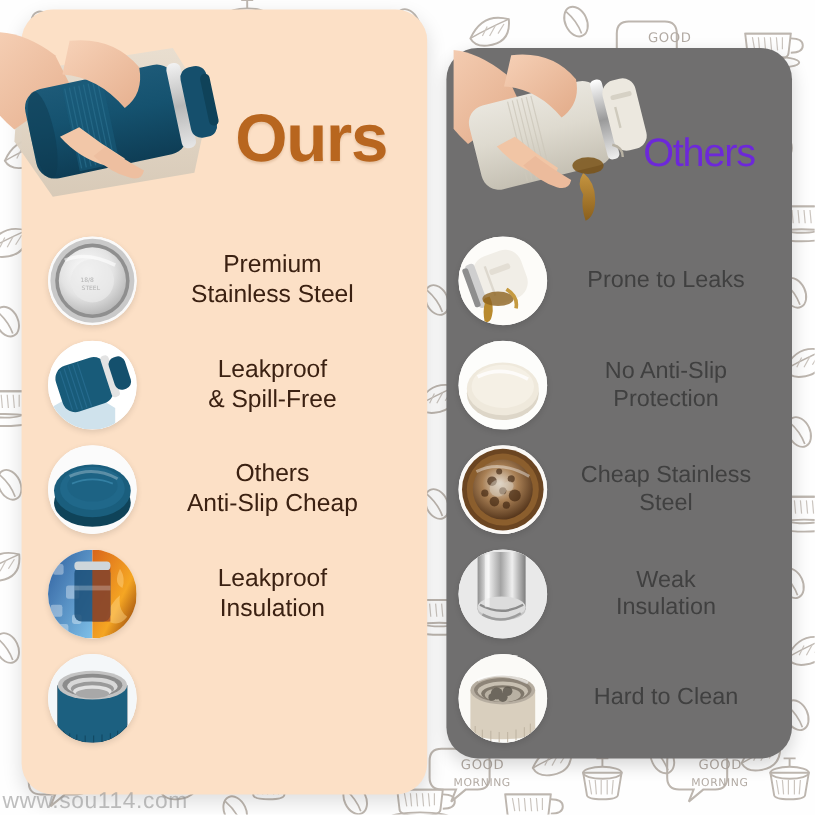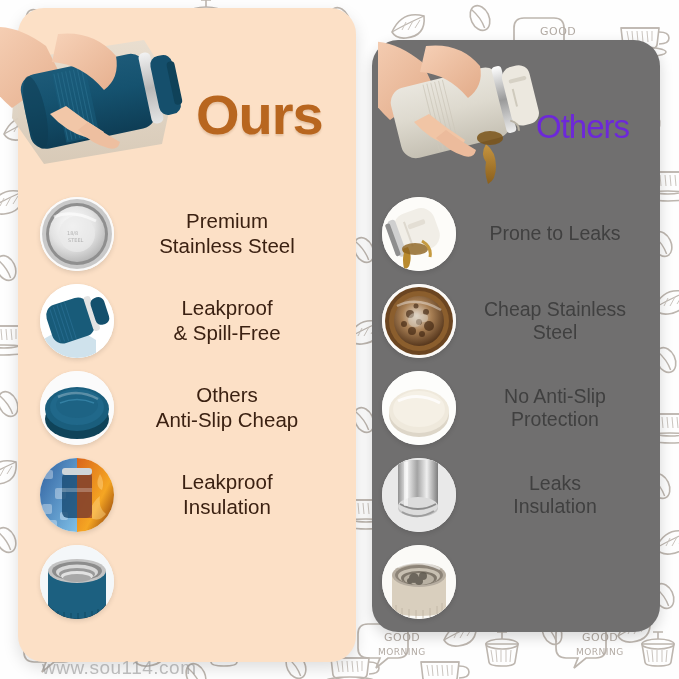--- a/index.html
+++ b/index.html
@@ -70,21 +70,21 @@
   }
   .rows-others .row-label{
     color:#404040;font-size:19.5px;
   }
   .row-label .l2{display:block;}
 
   
   .watermark{
     position:absolute;left:2px;bottom:0px;z-index:9;
     font-size:19px;color:rgba(150,150,150,.62);
-    letter-spacing:.5px;font-family:"Liberation Sans", sans-serif;margin-left:40px;
+    letter-spacing:.5px;font-family:"Liberation Sans", sans-serif;
   }
 </style>
 </head>
 <body>
 
 <div id="stage">
 
   <div class="doodle-bg">
     <svg viewBox="0 0 679 679" xmlns="http://www.w3.org/2000/svg">
       <defs>
@@ -438,20 +438,36 @@
             <path d="M26,20 L26,46" stroke="#ddd8ce" stroke-width="2"></path>
             <rect x="28" y="24" width="18" height="5" rx="2" fill="#e3ded4"></rect>
           </g>
           <path d="M26,50 q4,8 2,16 q-1,6 -6,6 q-2,-10 0,-16 q-4,-4 4,-6 Z" fill="#b98a2e"></path>
           <ellipse cx="33" cy="52" rx="13" ry="6" fill="#8d6320" opacity=".8"></ellipse>
           <path d="M40,44 q10,6 8,16" stroke="#c59a40" stroke-width="3" fill="none"></path>
         </svg>
       </div>
       <div class="row-label">
         <span>Prone to Leaks</span>
+      </div>
+    </div>
+
+    <div class="row">
+      <div class="thumb">
+        <svg viewBox="0 0 74 74" xmlns="http://www.w3.org/2000/svg">
+          <rect width="74" height="74" fill="#fdfdfb"></rect>
+          <ellipse cx="37" cy="44" rx="30" ry="22" fill="#ddd6c8"></ellipse>
+          <ellipse cx="37" cy="40" rx="30" ry="22" fill="#efe9dc"></ellipse>
+          <ellipse cx="37" cy="38" rx="26" ry="18" fill="#f5f0e5"></ellipse>
+          <path d="M16,30 q20,-10 42,2" stroke="#ffffff" stroke-width="3" fill="none" opacity=".75"></path>
+        </svg>
+      </div>
+      <div class="row-label">
+        <span>No Anti-Slip</span>
+        <span class="l2">Protection</span>
       </div>
     </div>
 
     <div class="row">
       <div class="thumb">
         <svg viewBox="0 0 74 74" xmlns="http://www.w3.org/2000/svg">
           <defs>
             <radialGradient id="rustR" cx="45%" cy="40%" r="65%">
               <stop offset="0%" stop-color="#e5dcd0"></stop>
               <stop offset="45%" stop-color="#a98055"></stop>
@@ -481,56 +497,40 @@
       </div>
       <div class="row-label">
         <span>Cheap Stainless</span>
         <span class="l2">Steel</span>
       </div>
     </div>
 
     <div class="row">
       <div class="thumb">
         <svg viewBox="0 0 74 74" xmlns="http://www.w3.org/2000/svg">
-          <rect width="74" height="74" fill="#fdfdfb"></rect>
-          <ellipse cx="37" cy="44" rx="30" ry="22" fill="#ddd6c8"></ellipse>
-          <ellipse cx="37" cy="40" rx="30" ry="22" fill="#efe9dc"></ellipse>
-          <ellipse cx="37" cy="38" rx="26" ry="18" fill="#f5f0e5"></ellipse>
-          <path d="M16,30 q20,-10 42,2" stroke="#ffffff" stroke-width="3" fill="none" opacity=".75"></path>
-        </svg>
-      </div>
-      <div class="row-label">
-        <span>No Anti-Slip</span>
-        <span class="l2">Protection</span>
-      </div>
-    </div>
-
-    <div class="row">
-      <div class="thumb">
-        <svg viewBox="0 0 74 74" xmlns="http://www.w3.org/2000/svg">
           <defs>
             <linearGradient id="metalG" x1="0" y1="0" x2="1" y2="0">
               <stop offset="0%" stop-color="#8f8f8f"></stop>
               <stop offset="22%" stop-color="#f2f2f2"></stop>
               <stop offset="48%" stop-color="#a3a3a3"></stop>
               <stop offset="72%" stop-color="#efefef"></stop>
               <stop offset="100%" stop-color="#7d7d7d"></stop>
             </linearGradient>
           </defs>
           <rect width="74" height="74" fill="#e9e9e9"></rect>
           <rect x="16" y="2" width="40" height="48" fill="url(#metalG)"></rect>
           <ellipse cx="36" cy="50" rx="20" ry="9" fill="#c6c6c6"></ellipse>
           <ellipse cx="36" cy="48" rx="20" ry="9" fill="#dcdcdc"></ellipse>
           <path d="M18,46 q18,10 36,0" stroke="#8b8b8b" stroke-width="2" fill="none"></path>
           <path d="M20,54 q16,9 32,-1" stroke="#9d9d9d" stroke-width="2" fill="none"></path>
           <rect x="22" y="4" width="4" height="44" fill="#ffffff" opacity=".55"></rect>
         </svg>
       </div>
       <div class="row-label">
-        <span>Leaks</span>
+        <span>Weak</span>
         <span class="l2">Insulation</span>
       </div>
     </div>
 
     <div class="row">
       <div class="thumb">
         <svg viewBox="0 0 74 74" xmlns="http://www.w3.org/2000/svg">
           <rect width="74" height="74" fill="#fbfaf7"></rect>
           <path d="M10,30 L10,62 q0,9 27,9 q27,0 27,-9 L64,30 Z" fill="#d9cfbe"></path>
           <g stroke="#bdb2a0" stroke-width="1" opacity=".8">
@@ -550,19 +550,22 @@
           <ellipse cx="37" cy="34" rx="15" ry="6" fill="#b9b1a3"></ellipse>
           <g fill="#5b554c" opacity=".8">
             <circle cx="32" cy="33" r="5"></circle>
               <circle cx="41" cy="31" r="4"></circle>
             <circle cx="37" cy="36" r="4"></circle>
               <circle cx="28" cy="36" r="3"></circle>
           </g>
           <path d="M16,22 q20,-9 42,2" stroke="#ffffff" stroke-width="2.5" fill="none" opacity=".55"></path>
         </svg>
       </div>
+      <div class="row-label">
+        <span>Hard to Clean</span>
+      </div>
     </div>
 
   </div>
 
   <div class="watermark">www.sou114.com</div>
 
 </div>
 
 </body></html>

